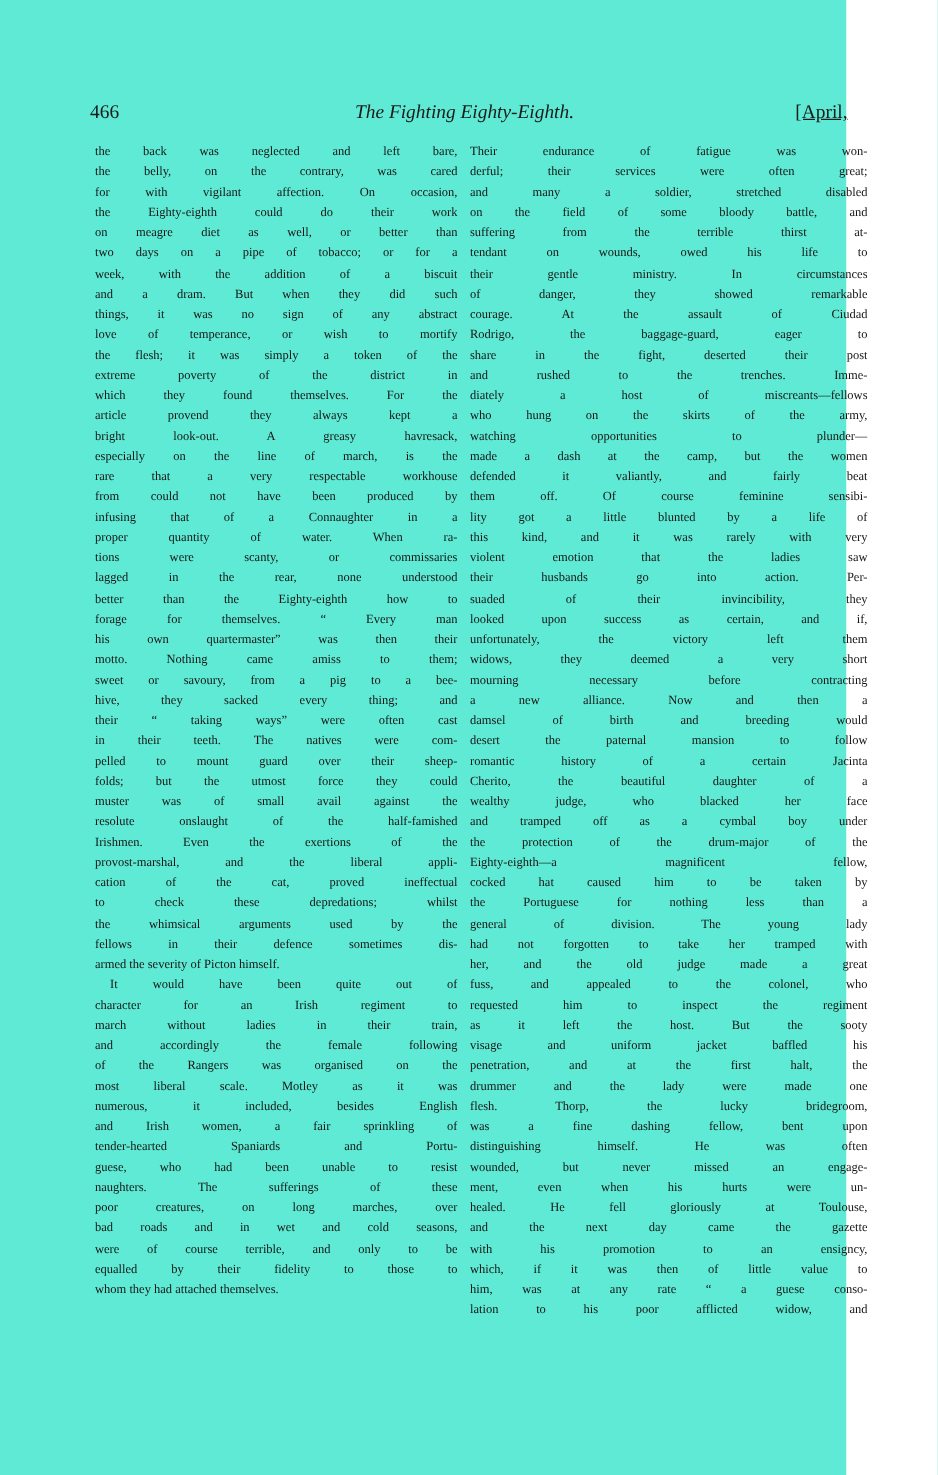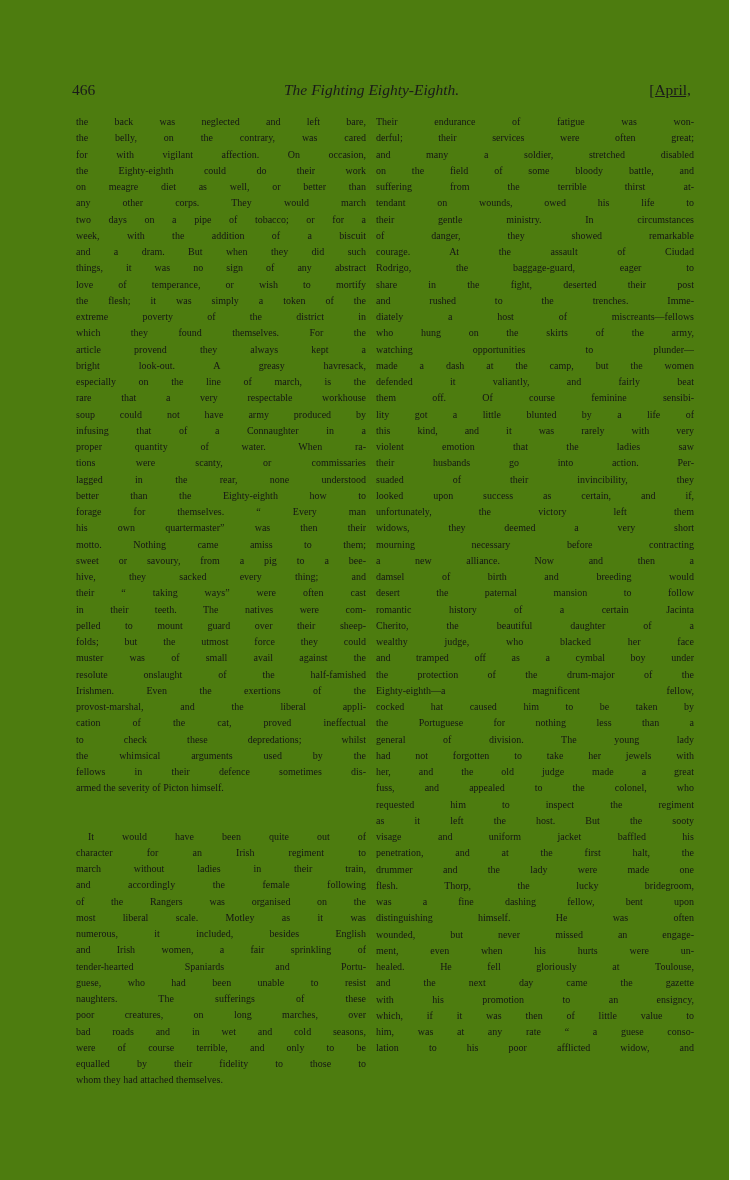--- a/index.html
+++ b/index.html
@@ -1,60 +1,59 @@
 <!DOCTYPE html>
 <html><head>
   <meta charset="utf-8">
   <style>
     html, body { margin: 0; padding: 0; background: #ffffff; }
     body { width: 750px; height: 1180px; position: relative; overflow: hidden; }
-    .page { position: absolute; left: 0; top: 0; width: 729px; height: 1180px; background: #4d7c0f; }
+    .page { position: absolute; left: 0; top: 0; width: 677px; height: 1180px; background: #5eead4; }
     .header { position: absolute; top: 81px; left: 72px; width: 622px; height: 22px;
       font-family: "Liberation Serif", "DejaVu Serif", serif; font-size: 15.5px; color: #1a1a1a; }
     .hdr-num { position: absolute; left: 0; top: 0; }
     .hdr-title { position: absolute; left: 200px; top: 0; font-style: italic; margin-left: 12px; }
-    .hdr-month { position: absolute; right: 3px; top: 0; text-decoration: underline; }
+    .hdr-month { position: absolute; right: 16px; top: 0; text-decoration: underline; }
     .col { position: absolute; top: 114px; font-family: "Liberation Serif", "DejaVu Serif", serif;
       font-size: 10px; color: #151515; line-height: 16.25px; }
     .col-left { left: 76px; width: 290px; }
     .col-right { left: 376px; width: 318px; }
     .line { display: block; white-space: nowrap; text-align: justify; text-align-last: justify; height: 16.25px; overflow: hidden; }
     .line.last { text-align-last: left; }
-    .line.indent { padding-left: 12px; margin-top: 32px; }
+    .line.indent { padding-left: 12px; }
   </style>
 </head>
 <body>
 
 <div class="page">
   <div class="header">
     <span class="hdr-num">466</span>
     <span class="hdr-title">The Fighting Eighty-Eighth.</span>
     <span class="hdr-month">[April,</span>
   </div>
 
   <div class="col col-left" id="left-col">
       <span class="line">the back was neglected and left bare,</span>
       <span class="line">the belly, on the contrary, was cared</span>
       <span class="line">for with vigilant affection. On occasion,</span>
       <span class="line">the Eighty-eighth could do their work</span>
       <span class="line">on meagre diet as well, or better than</span>
-      <span class="line">any other corps. They would march</span>
       <span class="line">two days on a pipe of tobacco; or for a</span>
       <span class="line">week, with the addition of a biscuit</span>
       <span class="line">and a dram. But when they did such</span>
       <span class="line">things, it was no sign of any abstract</span>
       <span class="line">love of temperance, or wish to mortify</span>
       <span class="line">the flesh; it was simply a token of the</span>
       <span class="line">extreme poverty of the district in</span>
       <span class="line">which they found themselves. For the</span>
       <span class="line">article provend they always kept a</span>
       <span class="line">bright look-out. A greasy havresack,</span>
       <span class="line">especially on the line of march, is the</span>
       <span class="line">rare that a very respectable workhouse</span>
-      <span class="line">soup could not have army produced by</span>
+      <span class="line">from could not have been produced by</span>
       <span class="line">infusing that of a Connaughter in a</span>
       <span class="line">proper quantity of water. When ra-</span>
       <span class="line">tions were scanty, or commissaries</span>
       <span class="line">lagged in the rear, none understood</span>
       <span class="line">better than the Eighty-eighth how to</span>
       <span class="line">forage for themselves. “ Every man</span>
       <span class="line">his own quartermaster” was then their</span>
       <span class="line">motto. Nothing came amiss to them;</span>
       <span class="line">sweet or savoury, from a pig to a bee-</span>
       <span class="line">hive, they sacked every thing; and</span>
@@ -121,21 +120,21 @@
       <span class="line">desert the paternal mansion to follow</span>
       <span class="line">romantic history of a certain Jacinta</span>
       <span class="line">Cherito, the beautiful daughter of a</span>
       <span class="line">wealthy judge, who blacked her face</span>
       <span class="line">and tramped off as a cymbal boy under</span>
       <span class="line">the protection of the drum-major of the</span>
       <span class="line">Eighty-eighth—a magnificent fellow,</span>
       <span class="line">cocked hat caused him to be taken by</span>
       <span class="line">the Portuguese for nothing less than a</span>
       <span class="line">general of division. The young lady</span>
-      <span class="line">had not forgotten to take her jewels with</span>
+      <span class="line">had not forgotten to take her tramped with</span>
       <span class="line">her, and the old judge made a great</span>
       <span class="line">fuss, and appealed to the colonel, who</span>
       <span class="line">requested him to inspect the regiment</span>
       <span class="line">as it left the host. But the sooty</span>
       <span class="line">visage and uniform jacket baffled his</span>
       <span class="line">penetration, and at the first halt, the</span>
       <span class="line">drummer and the lady were made one</span>
       <span class="line">flesh. Thorp, the lucky bridegroom,</span>
       <span class="line">was a fine dashing fellow, bent upon</span>
       <span class="line">distinguishing himself. He was often</span>

